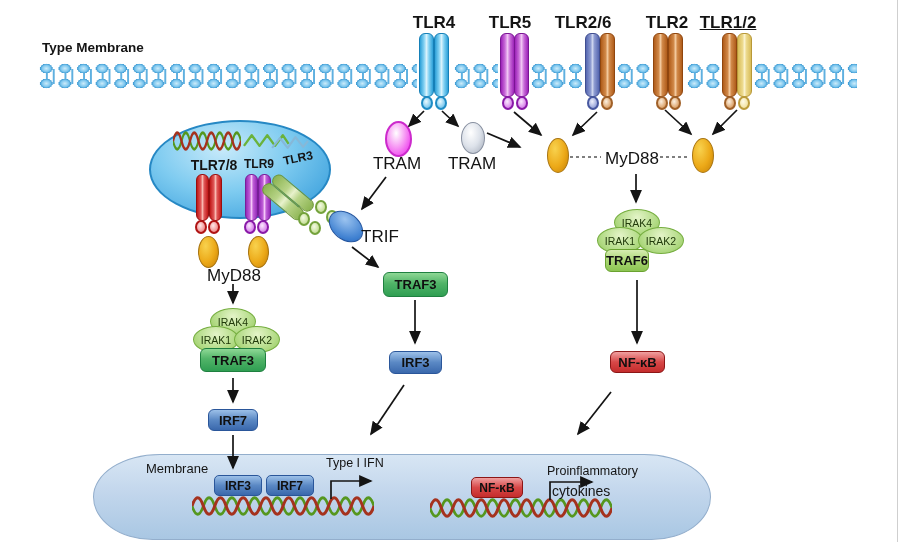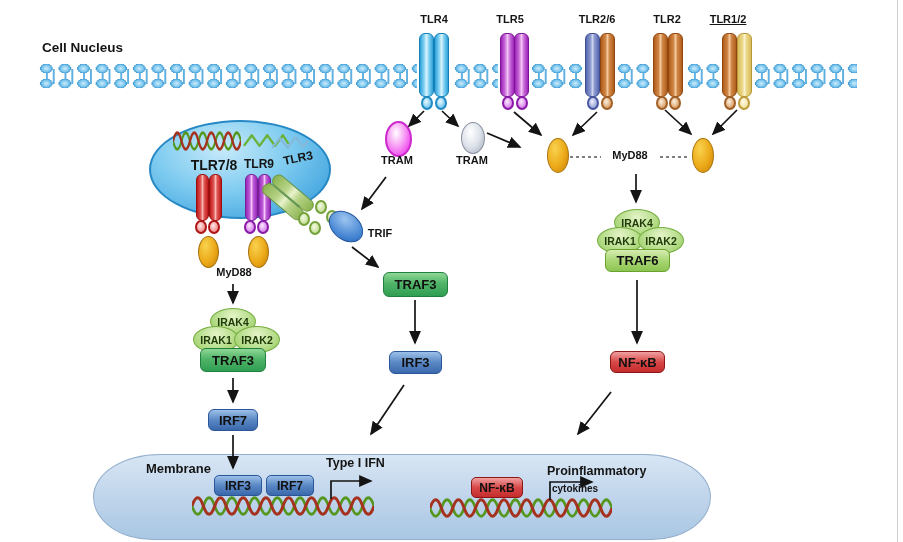--- a/index.html
+++ b/index.html
@@ -1,21 +1,21 @@
 <!DOCTYPE html>
 <html><head>
 <meta charset="utf-8">
 <style>
   html,body{margin:0;padding:0;background:#ffffff;}
   #canvas{position:relative;width:903px;height:542px;background:#ffffff;overflow:hidden;
           font-family:"Liberation Sans",sans-serif;color:#111;}
   .abs{position:absolute;}
-  .lbl{position:absolute;font-weight:700;font-size:11px;color:#141414;white-space:nowrap;}
+  .lbl{position:absolute;font-weight:700;font-size:17px;color:#141414;white-space:nowrap;}
   .lbl-c{text-align:center;}
-  .lbl-med{font-weight:700;}
+  .lbl-med{font-weight:400;}
 
   
   .mem-seg{position:absolute;top:61px;height:31px;}
   .mem-row{position:absolute;left:0;right:0;height:15px;background-repeat:repeat-x;background-size:18.6px 15px;
     background-image:radial-gradient(ellipse 8.6px 6.8px at 9.3px 7.5px,#cdecfa 0%,#7cc6ee 48%,#3d9ad2 70%,rgba(0,0,0,0) 74%);}
   .mem-tails{position:absolute;left:4px;right:4px;top:8px;height:15px;background-repeat:repeat-x;background-size:18.6px 15px;
     background-image:linear-gradient(90deg,rgba(0,0,0,0) 0 5px,#5fb0e0 5px 7px,rgba(0,0,0,0) 7px 11.5px,#5fb0e0 11.5px 13.5px,rgba(0,0,0,0) 13.5px 18.6px);}
 
   
   .rbar{position:absolute;width:13px;height:62px;border-radius:6px;border:1px solid;top:33px;}
@@ -46,39 +46,39 @@
 
   
   .node{position:absolute;display:flex;align-items:center;justify-content:center;
     border-radius:6px;font-weight:700;font-size:13px;color:#101010;box-sizing:border-box;}
   .gbox-dark{background:linear-gradient(180deg,#8ed895 0%,#51b468 45%,#2f9e52 100%);border:1.5px solid #1f8040;}
   .gbox-light{background:linear-gradient(180deg,#d6ecb2 0%,#aad774 50%,#8cc452 100%);border:1.5px solid #6aa230;}
   .bbox{background:linear-gradient(180deg,#9cc0e8 0%,#5a88c4 50%,#3a68ac 100%);border:1.5px solid #2a569a;}
 
   .irak{position:absolute;height:27px;width:46px;border-radius:50%;display:flex;align-items:center;justify-content:center;
     background:radial-gradient(at 50% 30%,#e4f4c8 0%,#b4dc88 60%,#94c85c 100%);border:1.5px solid #76ae40;
-    font-size:10.5px;font-weight:700;color:#203a0a;box-sizing:border-box;}
+    font-size:10.5px;font-weight:400;color:#203a0a;box-sizing:border-box;}
 
   .endosome{position:absolute;left:149px;top:120px;width:178px;height:95px;border-radius:50%;
     background:radial-gradient(ellipse at 40% 28%,#c8eafa 0%,#7ecbf0 45%,#48a8e0 80%,#2f93d0 100%);
     border:2px solid #2688c4;}
   .nucleus{position:absolute;left:93px;top:454px;width:618px;height:86px;
     border-radius:90px 90px 80px 80px / 58px 58px 58px 58px;
     background:linear-gradient(180deg,#d8e6f4 0%,#c2d6ec 45%,#a9c7e3 100%);
     border:1px solid #93aecc;box-sizing:border-box;}
   svg.dna{position:absolute;}
   #arrows{position:absolute;left:0;top:0;pointer-events:none;}
   .edge-line{position:absolute;background:#cfcfcf;}
 </style>
 </head>
 <body>
 
 <div id="canvas">
 
-  <div class="lbl" style="left:42px;top:40px;font-size:13.5px;font-weight:600;">Cell Nucleus</div>
+  <div class="lbl" style="left:42px;top:40px;font-size:13.5px;font-weight:600;">Type Membrane</div>
 
   <div class="mem-seg" style="left:37px;width:380px;">
     <div class="mem-tails"></div>
     <div class="mem-row" style="top:0;"></div>
     <div class="mem-row" style="top:15px;"></div>
   </div>
   <div class="mem-seg" style="left:452px;width:46px;">
     <div class="mem-tails"></div>
     <div class="mem-row" style="top:0;"></div>
     <div class="mem-row" style="top:15px;"></div>
@@ -109,21 +109,21 @@
   <div class="rbar bar-cyan" style="left:434px;"></div>
   <div class="ring ring-cyan" style="left:421px;"></div>
   <div class="ring ring-cyan" style="left:435px;"></div>
 
   <div class="lbl lbl-c" style="left:485px;top:13px;width:50px;">TLR5</div>
   <div class="rbar bar-purple" style="left:500px;"></div>
   <div class="rbar bar-purple" style="left:514px;"></div>
   <div class="ring ring-purple" style="left:502px;"></div>
   <div class="ring ring-purple" style="left:516px;"></div>
 
-  <div class="lbl lbl-c" style="left:567px;top:13px;width:60px;">TLR2/6</div>
+  <div class="lbl lbl-c" style="left:553px;top:13px;width:60px;">TLR2/6</div>
   <div class="rbar bar-slate" style="left:585px;"></div>
   <div class="rbar bar-orange" style="left:600px;"></div>
   <div class="ring ring-slate" style="left:587px;"></div>
   <div class="ring ring-tan" style="left:601px;"></div>
 
   <div class="lbl lbl-c" style="left:642px;top:13px;width:50px;text-align:center;">TLR2</div>
   <div class="rbar bar-orange" style="left:653px;"></div>
   <div class="rbar bar-orange" style="left:668px;"></div>
   <div class="ring ring-tan" style="left:656px;"></div>
   <div class="ring ring-tan" style="left:669px;"></div>
@@ -193,42 +193,42 @@
   <div class="irak" style="left:234px;top:326px;">IRAK2</div>
   <div class="node gbox-dark" style="left:200px;top:348px;width:66px;height:24px;">TRAF3</div>
   <div class="node bbox" style="left:208px;top:409px;width:50px;height:22px;">IRF7</div>
 
   <div class="node gbox-dark" style="left:383px;top:272px;width:65px;height:25px;">TRAF3</div>
   <div class="node bbox" style="left:389px;top:351px;width:53px;height:23px;">IRF3</div>
 
   <div class="irak" style="left:614px;top:209px;">IRAK4</div>
   <div class="irak" style="left:597px;top:227px;">IRAK1</div>
   <div class="irak" style="left:638px;top:227px;">IRAK2</div>
-  <div class="node gbox-light" style="left:605px;top:249px;width:65px;height:23px;">TRAF6</div>
+  <div class="node gbox-light" style="left:605px;top:249px;width:44px;height:23px;">TRAF6</div>
 
   <div class="node" style="left:610px;top:351px;width:55px;height:22px;background:linear-gradient(180deg,#f0a0a0 0%,#d84848 50%,#c42c2c 100%);border:1.5px solid #8c1616;border-radius:6px;">NF-κB</div>
 
   <div class="nucleus"></div>
   <div class="lbl lbl-med" style="left:146px;top:461px;font-size:13px;">Membrane</div>
 
   <div class="node bbox" style="left:214px;top:475px;width:48px;height:21px;font-size:12px;border-radius:5px;">IRF3</div>
   <div class="node bbox" style="left:266px;top:475px;width:48px;height:21px;font-size:12px;border-radius:5px;">IRF7</div>
   <svg class="dna" style="left:192px;top:494px;" width="182" height="24" viewBox="0 0 192 24" preserveAspectRatio="none">
     <path d="M0,12 C4,23 8,23 12,12 S20,1 24,12 S32,23 36,12 S44,1 48,12 S56,23 60,12 S68,1 72,12 S80,23 84,12 S92,1 96,12 S104,23 108,12 S116,1 120,12 S128,23 132,12 S140,1 144,12 S152,23 156,12 S164,1 168,12 S176,23 180,12 S188,1 192,12" fill="none" stroke="#55971e" stroke-width="2.8"></path>
     <path d="M0,12 C4,1 8,1 12,12 S20,23 24,12 S32,1 36,12 S44,23 48,12 S56,1 60,12 S68,23 72,12 S80,1 84,12 S92,23 96,12 S104,1 108,12 S116,23 120,12 S128,1 132,12 S140,23 144,12 S152,1 156,12 S164,23 168,12 S176,1 180,12 S188,23 192,12" fill="none" stroke="#a5321e" stroke-width="3.2"></path>
   </svg>
   <div class="lbl lbl-med" style="left:326px;top:456px;font-size:12.5px;">Type I IFN</div>
 
   <div class="node" style="left:471px;top:477px;width:52px;height:21px;font-size:12px;border-radius:5px;background:linear-gradient(180deg,#f0a0a0 0%,#d84848 50%,#c42c2c 100%);border:1.5px solid #8c1616;">NF-κB</div>
   <svg class="dna" style="left:430px;top:496px;" width="182" height="24" viewBox="0 0 192 24" preserveAspectRatio="none">
     <path d="M0,12 C4,23 8,23 12,12 S20,1 24,12 S32,23 36,12 S44,1 48,12 S56,23 60,12 S68,1 72,12 S80,23 84,12 S92,1 96,12 S104,23 108,12 S116,1 120,12 S128,23 132,12 S140,1 144,12 S152,23 156,12 S164,1 168,12 S176,23 180,12 S188,1 192,12" fill="none" stroke="#55971e" stroke-width="2.8"></path>
     <path d="M0,12 C4,1 8,1 12,12 S20,23 24,12 S32,1 36,12 S44,23 48,12 S56,1 60,12 S68,23 72,12 S80,1 84,12 S92,23 96,12 S104,1 108,12 S116,23 120,12 S128,1 132,12 S140,23 144,12 S152,1 156,12 S164,23 168,12 S176,1 180,12 S188,23 192,12" fill="none" stroke="#a5321e" stroke-width="3.2"></path>
   </svg>
   <div class="lbl lbl-med" style="left:547px;top:464px;font-size:12.5px;">Proinflammatory</div>
-  <div class="lbl lbl-med" style="left:552px;top:483px;font-size:10px;">cytokines</div>
+  <div class="lbl lbl-med" style="left:552px;top:483px;font-size:14px;">cytokines</div>
 
   <svg id="arrows" width="903" height="542">
     <defs>
       <marker id="ah" markerWidth="9" markerHeight="8" refX="7" refY="3.5" orient="auto">
         <path d="M0,0 L8,3.5 L0,7 z" fill="#141414"></path>
       </marker>
     </defs>
     <g stroke="#141414" stroke-width="1.7" fill="none">
       <line x1="424" y1="111" x2="409" y2="126" marker-end="url(#ah)"></line>
       <line x1="442" y1="111" x2="458" y2="126" marker-end="url(#ah)"></line>

